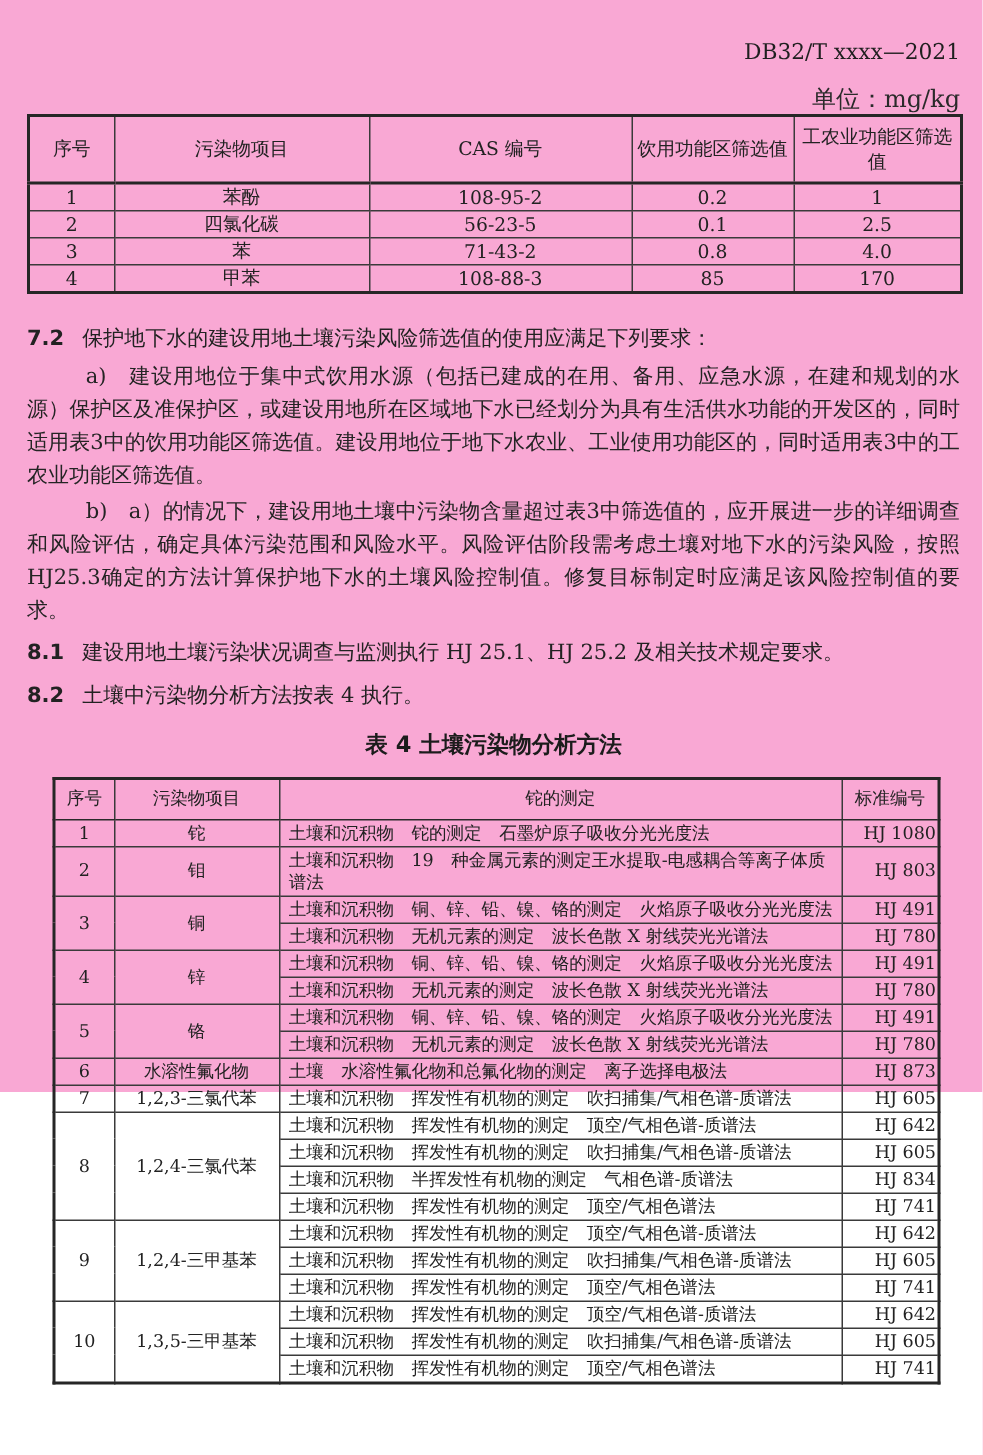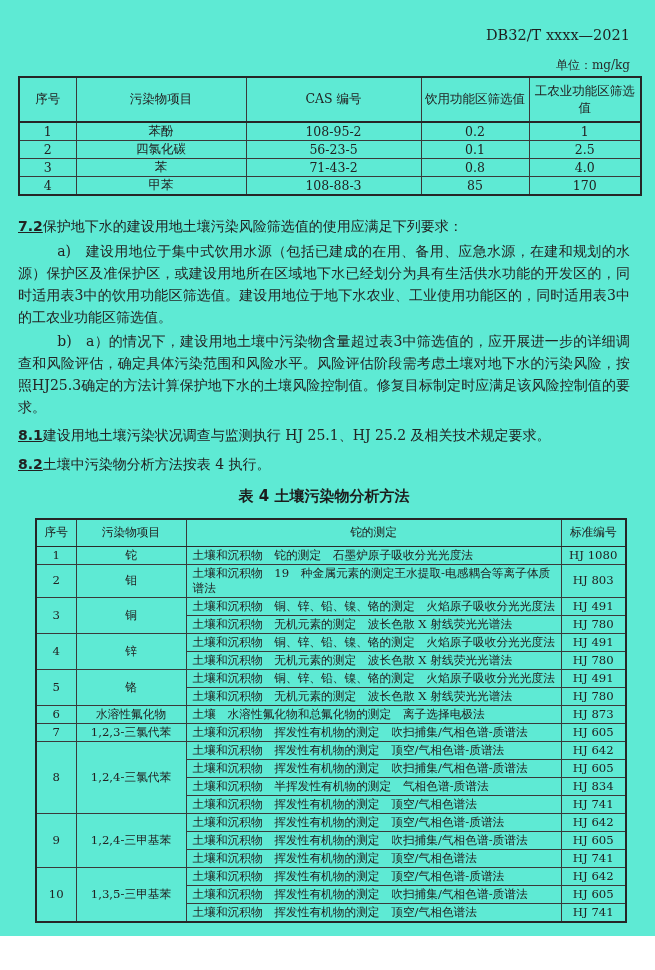--- a/index.html
+++ b/index.html
@@ -3,53 +3,53 @@
 <meta charset="utf-8">
 <style>
   * { margin: 0; padding: 0; box-sizing: border-box; }
   html, body { background: #ffffff; }
   body {
     width: 655px; height: 970px;
     font-family: "DejaVu Serif", "Liberation Serif", serif;
     color: #222222;
     overflow: hidden;
   }
-  .page { width: 655px; height: 936px; padding: 0 25px 0 18px; background: #5eead4; }
+  .page { width: 655px; height: 728px; padding: 0 15px 0 18px; background: #f9a8d4; }
 
   .doc-header {
     padding-top: 26px;
     text-align: right;
     font-size: 14.5px;
     line-height: 18px;
     color: #1f1f1f;
   }
 
   .heiti { font-family: "DejaVu Sans", "Liberation Sans", sans-serif; font-weight: bold; }
 
   .tbl-title { margin-top: 8px; text-align: center; font-size: 15px; line-height: 20px; color: #1c1c1c; }
   .t4-title  { margin-top: 10px; }
 
-  .unit-note { margin-top: 14px; text-align: right; font-size: 12px; line-height: 15px; color: #2a2a2a; }
+  .unit-note { margin-top: 14px; text-align: right; font-size: 16px; line-height: 15px; color: #2a2a2a; }
 
   table { border-collapse: collapse; table-layout: fixed; }
 
   
   .t3 { width: 622px; margin-top: 3px; font-size: 12.5px; }
   .t3 th, .t3 td {
     border: 1px solid #3a3a3a;
     text-align: center; vertical-align: middle;
     font-weight: normal; padding: 0 2px;
   }
   .t3 { border: 2px solid #262626; }
   .t3 thead th { height: 45px; border-bottom: 2px solid #262626; }
   .t3 tbody td { height: 18px; }
 
   
   .clause-line { margin-top: 18px; font-size: 14px; line-height: 24px; }
-  .clause-num { font-size: 14px; text-decoration: underline; }
+  .clause-num { margin-right: 12px; font-size: 14px; }
   .para {
     margin-top: 2px;
     font-size: 14px; line-height: 22px;
     text-align: justify;
     text-indent: 2.8em;
     color: #242424;
   }
   .sec-heading { margin-top: 16px; font-size: 15px; line-height: 21px; color: #1c1c1c; }
   .sec-heading .gap { display: inline-block; width: 14px; }
   .sub-line { margin-top: 5px; font-size: 14px; line-height: 24px; }
@@ -60,21 +60,21 @@
   .t4 th, .t4 td {
     border: 1px solid #3a3a3a;
     vertical-align: middle;
     font-weight: normal;
     line-height: 15px;
   }
   .t4 thead th { height: 27px; text-align: center; border-bottom: 1.5px solid #2a2a2a; }
   .t4 td { height: 16px; }
   .t4 td.c { text-align: center; padding: 0 1px; }
   .t4 td.m { text-align: left; padding: 1px 2px 1px 6px; }
-  .t4 td.s { text-align: center; padding: 0 1px; }
+  .t4 td.s { text-align: right; padding: 0 1px; }
   .t4 tr.grp td { border-top: 1.5px solid #2a2a2a; }
 </style>
 </head>
 <body>
 
 <div class="page">
 
   <div class="doc-header">DB32/T xxxx—2021</div>
 
 

